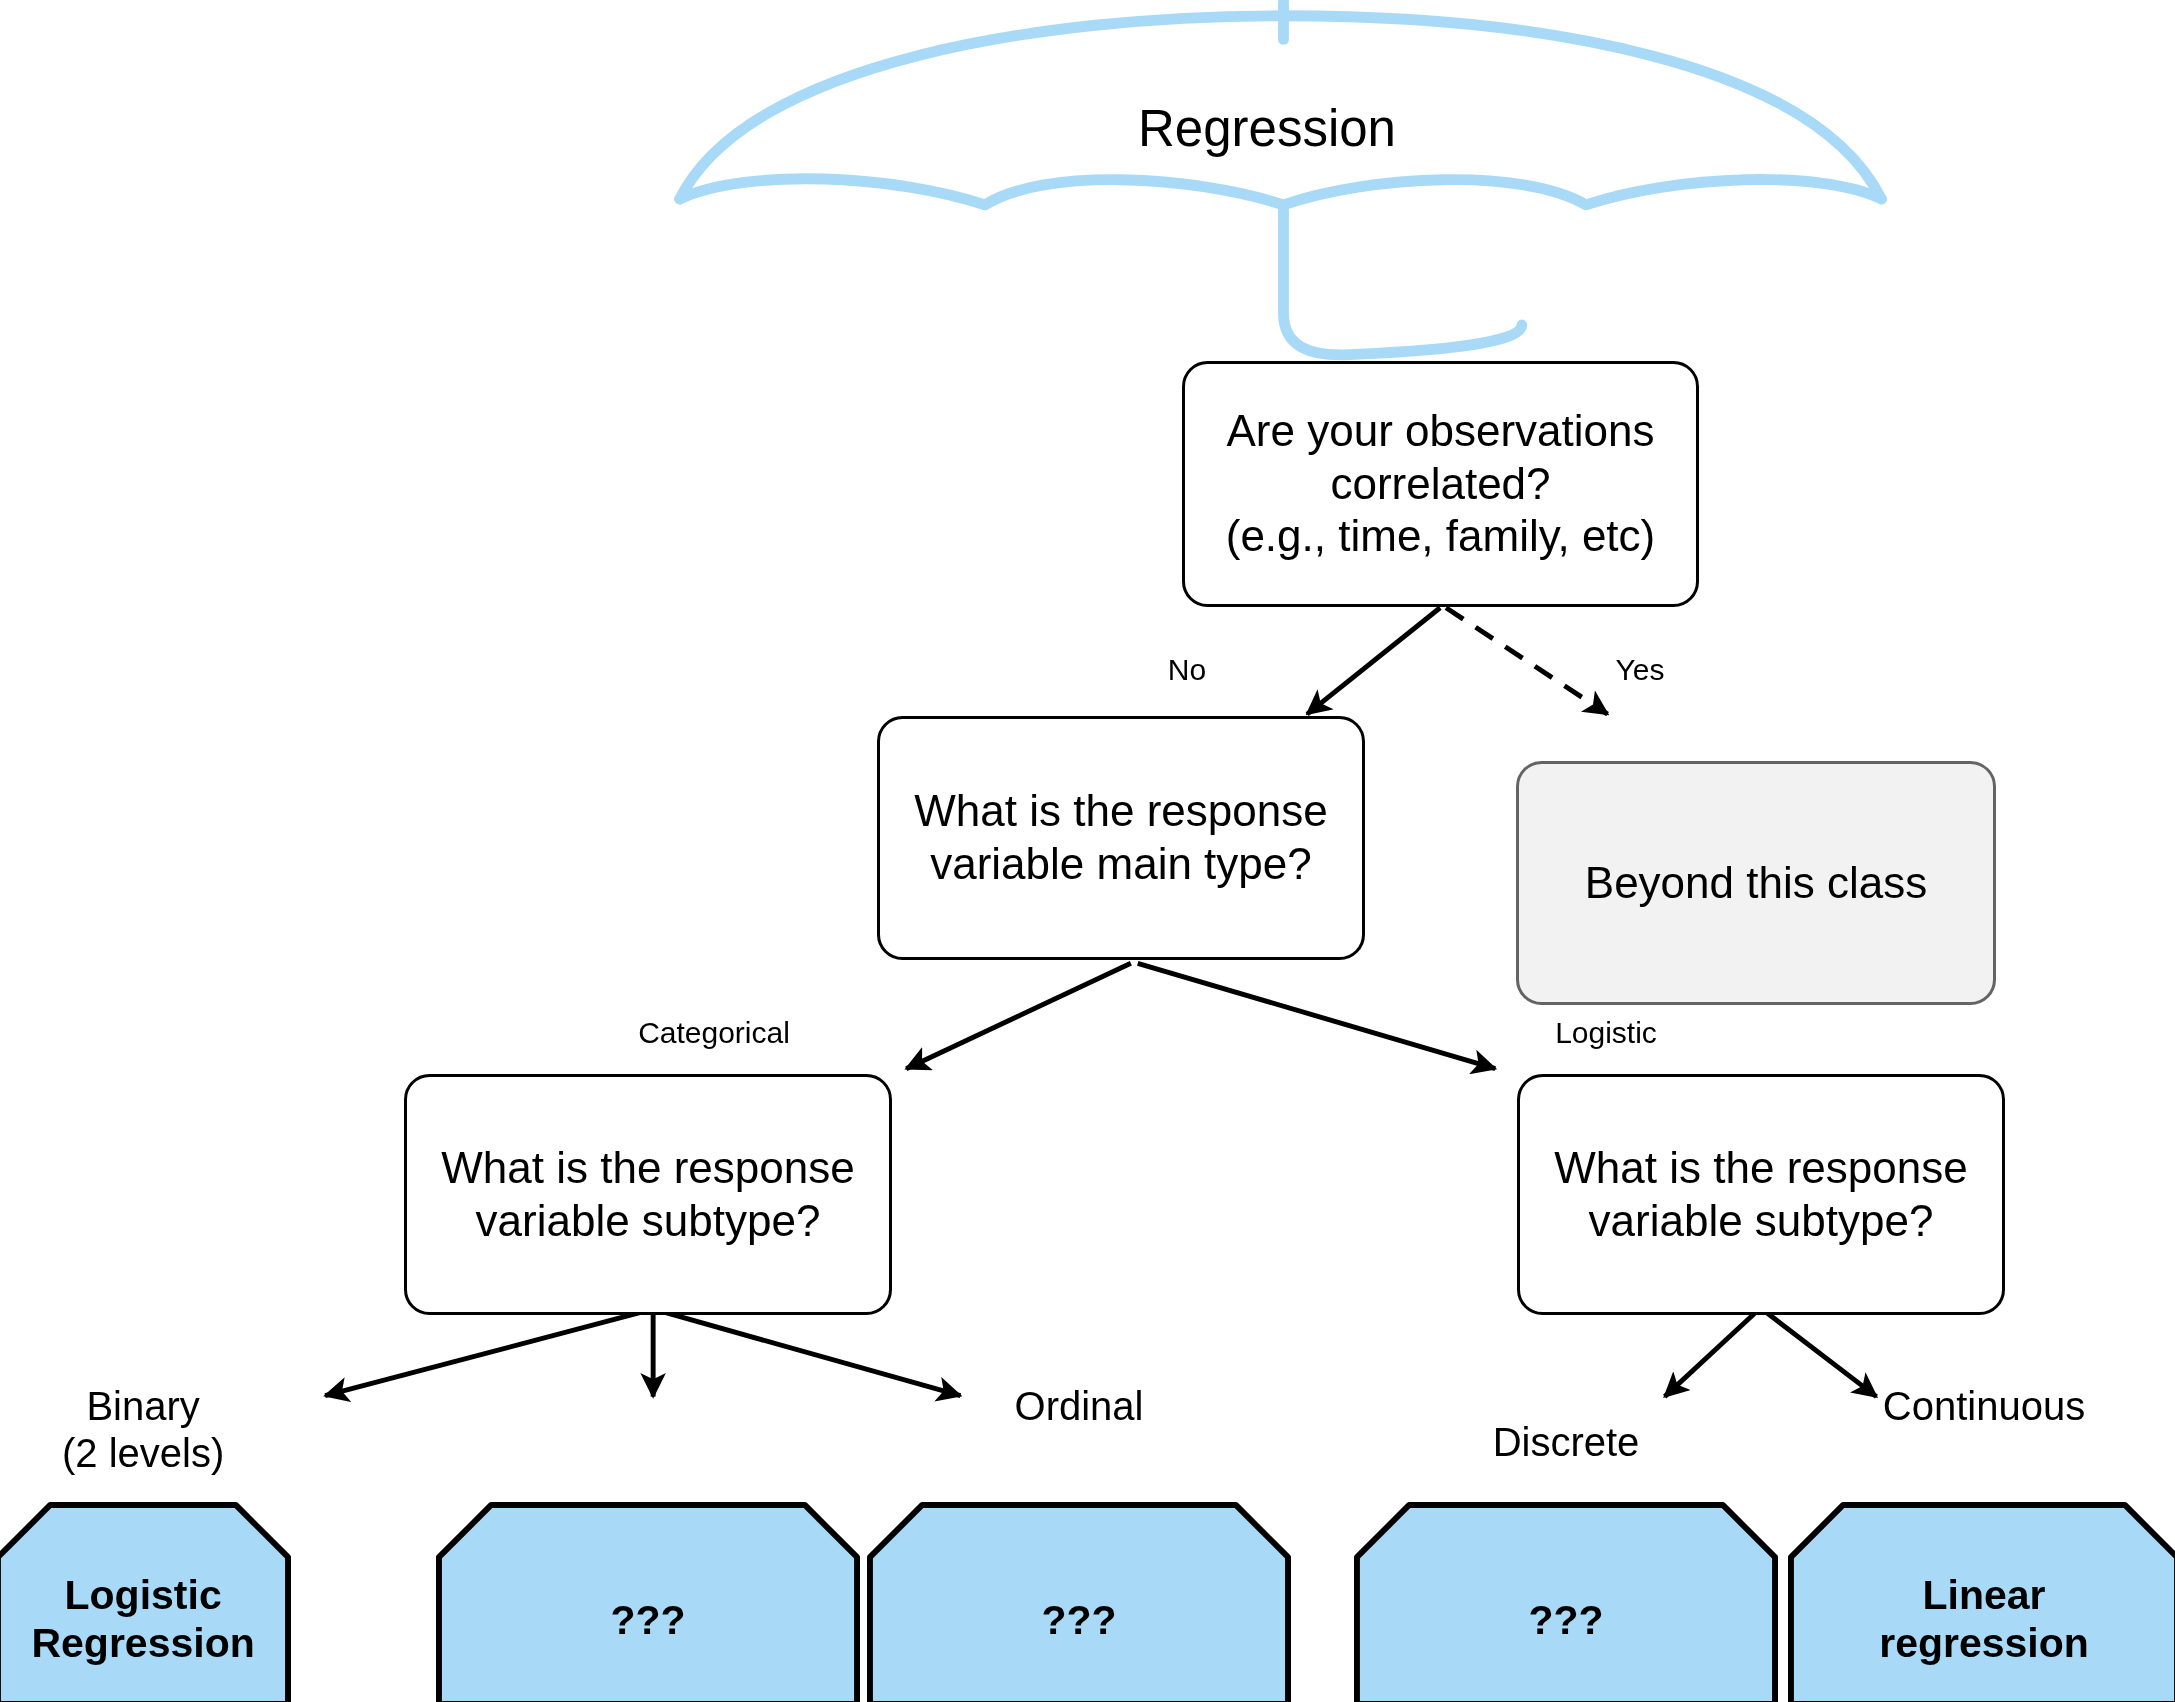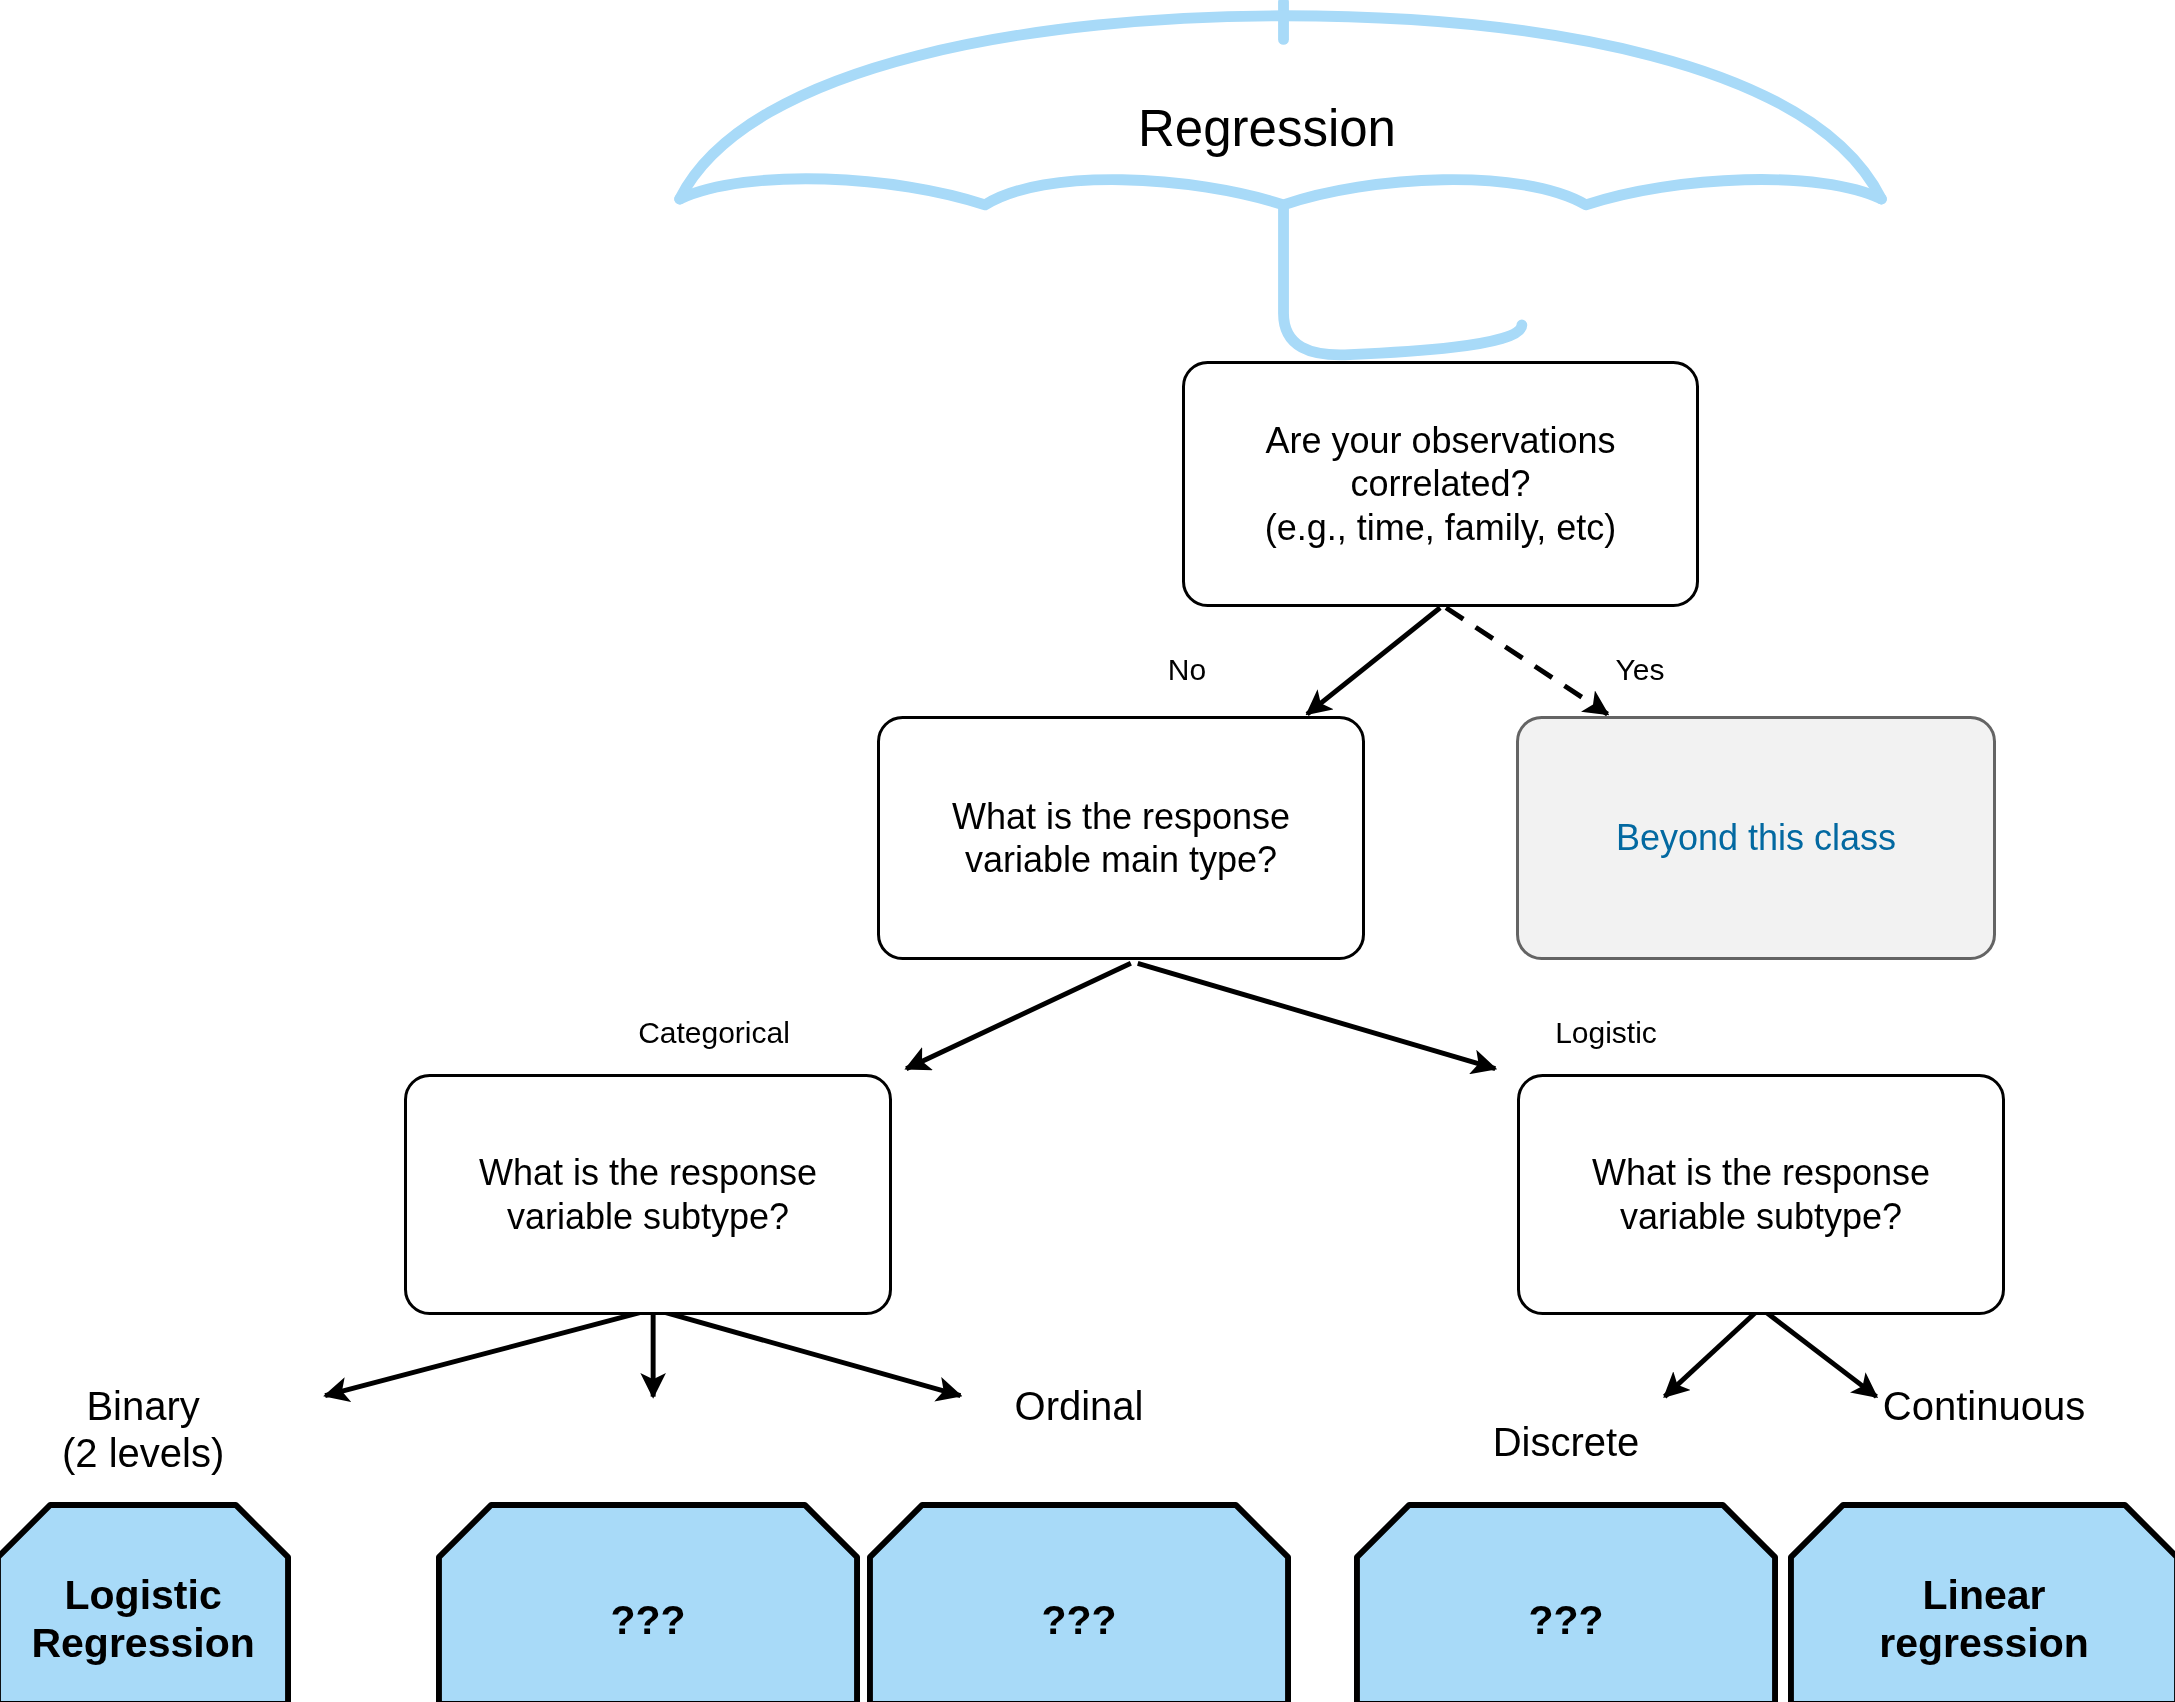--- a/index.html
+++ b/index.html
@@ -30,29 +30,30 @@
     position: absolute;
     box-sizing: border-box;
     display: flex;
     align-items: center;
     justify-content: center;
     text-align: center;
     border: 3.9px solid #000000;
     border-radius: 25.6px;
     background: #ffffff;
     color: #000000;
-    font-size: 36px;
+    font-size: 44px;
     line-height: 1.20;
     font-family: "Liberation Sans", sans-serif;
     white-space: pre-line;
   }
   .node.muted {
     border-color: #646464;
     background: #f2f2f2;
-    color: #0369a1;
+    color: #000000;
+    margin-top: 45px;
   }
 
   
   .edge-label {
     position: absolute;
     font-size: 30px;
     line-height: 1.18;
     color: #000000;
     text-align: center;
     white-space: pre-line;

